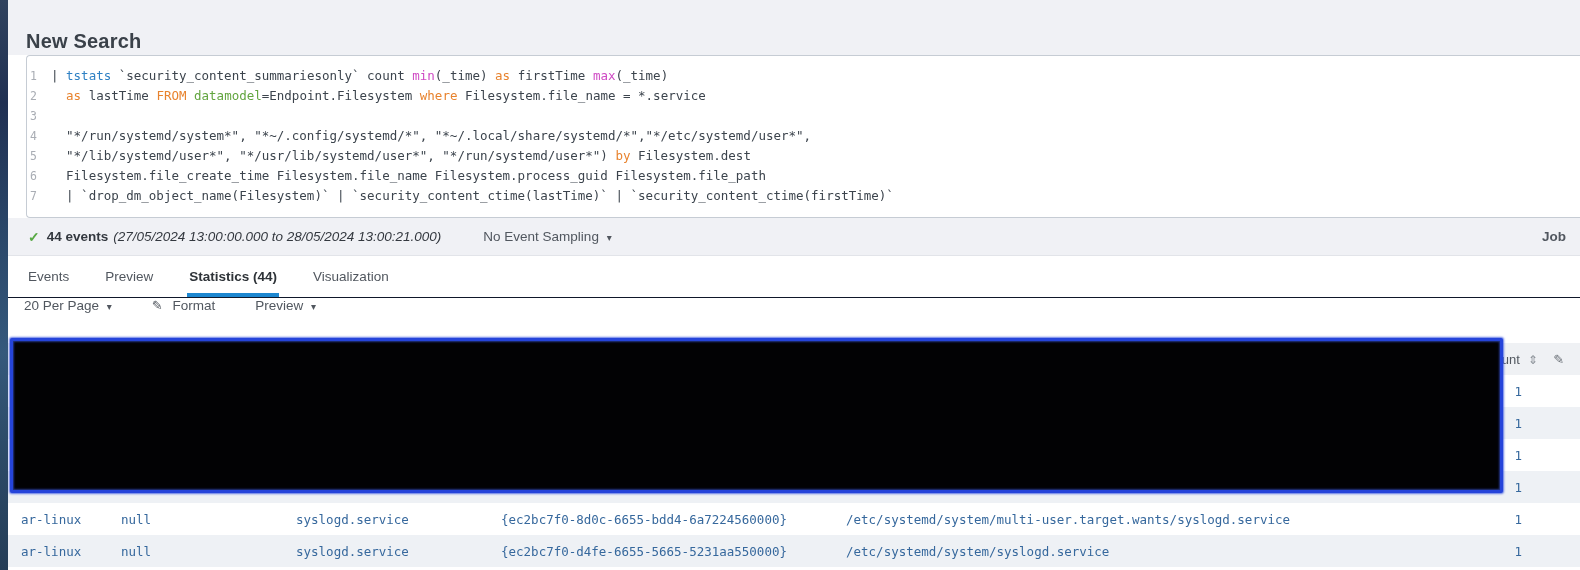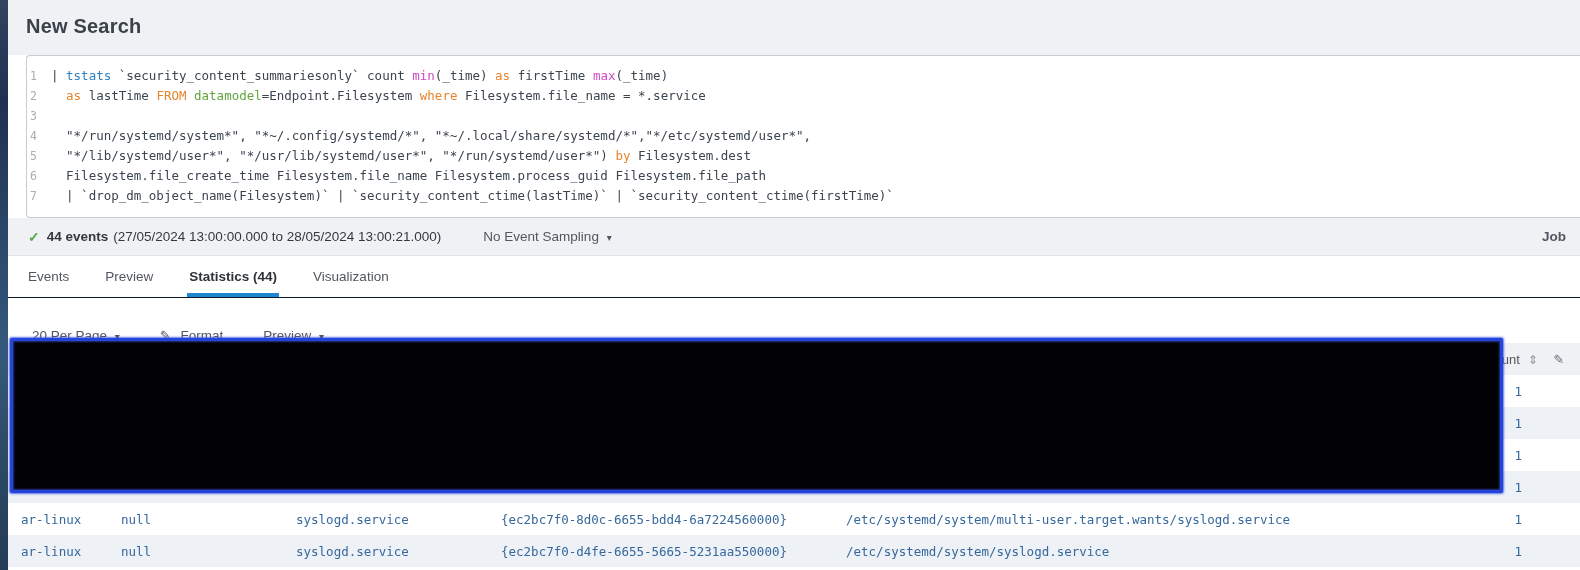--- a/index.html
+++ b/index.html
@@ -8,50 +8,50 @@
     --muted:#51575f; --bar-bg:#f0f1f5; --row-alt:#eef1f5; --head-bg:#eff1f4;
   }
   *{box-sizing:border-box;}
   html,body{margin:0;padding:0;}
   body{width:1580px;height:570px;position:relative;overflow:hidden;background:#fff;
        font-family:"Liberation Sans",sans-serif;color:#3c444d;}
   .left-strip{position:absolute;left:0;top:0;width:8px;height:570px;z-index:10;
        background:linear-gradient(180deg,#31435e 0%,#203052 18%,#2a4668 40%,#35597c 62%,#2c4a66 80%,#253d57 100%);}
   .content{margin-left:8px;width:1572px;}
 
-  .top-header{background:var(--bar-bg);height:55px;padding:15px 0 0 18px;}
+  .top-header{background:var(--bar-bg);height:55px;padding:30px 0 0 18px;}
   .page-title{font-size:20px;font-weight:700;color:#3a4149;letter-spacing:.2px;}
 
   .query-editor{margin-left:18px;margin-right:-2px;background:#fff;border:1px solid #c6ccd4;
        border-right:none;border-radius:4px 0 0 4px;height:163px;padding:10px 0 0 0;
        font-family:"DejaVu Sans Mono",monospace;font-size:12.5px;line-height:20px;}
   .query-line{display:flex;white-space:pre;}
   .line-num{flex:none;width:24px;text-align:right;padding-right:14px;color:#a9adb4;font-size:11.5px;}
   .line-code{color:var(--syn-d);}
   .tok-d{color:var(--syn-d);} .tok-cmd{color:var(--syn-cmd);} .tok-kw{color:var(--syn-kw);margin-top:8px;}
   .tok-fn{color:var(--syn-fn);} .tok-dm{color:var(--syn-dm);}
 
   .events-bar{background:var(--bar-bg);height:38px;display:flex;align-items:center;
        padding:0 14px 0 20px;font-size:13.5px;border-bottom:1px solid #e2e4e9;}
   .check-icon{color:var(--check-green);font-weight:700;margin-right:7px;font-size:14px;}
   .events-count{font-weight:700;color:#33383f;margin-right:5px;}
-  .events-range{color:#33383f;}
+  .events-range{color:#33383f;font-style:italic;}
   .sampling{margin-left:42px;color:var(--muted);cursor:pointer;}
   .caret{font-size:10px;margin-left:4px;color:var(--muted);}
   .spacer{flex:1;}
   .job-label{color:var(--muted);cursor:pointer;font-weight:bold;}
 
   .tabs{background:#fff;height:42px;display:flex;align-items:stretch;padding-left:20px;
         border-bottom:1px solid #0f172a;font-size:13.5px;}
   .tab{display:flex;align-items:center;margin-right:36px;color:var(--muted);position:relative;cursor:pointer;}
   .tab.active{color:#2e3338;font-weight:700;}
   .tab.active::after{content:"";position:absolute;left:-2px;right:-2px;bottom:0;height:4px;background:var(--accent-blue);}
 
-  .toolbar{background:#fff;height:45px;display:flex;align-items:flex-end;gap:40px;
-        padding-left:24px;font-size:13.5px;color:var(--muted);}
+  .toolbar{background:#fff;height:45px;display:flex;align-items:flex-start;gap:40px;
+        padding-left:16px;font-size:13.5px;color:var(--muted);}
   .toolbar-item{cursor:pointer;}
   .pencil-sm{font-size:13px;margin-right:6px;}
 
   table.results{width:1572px;border-collapse:collapse;table-layout:fixed;
         font-family:"DejaVu Sans Mono",monospace;font-size:12.5px;}
   table.results th{background:var(--head-bg);height:32px;font-family:"Liberation Sans",sans-serif;
         font-size:13px;font-weight:400;color:var(--muted);text-align:left;padding:0;}
   table.results th.count-th{text-align:right;}
   table.results th.edit-th{text-align:center;border-right:1px solid #dcdfe4;}
   table.results td{height:32px;padding:0 0 0 13px;color:var(--link-blue);overflow:hidden;

